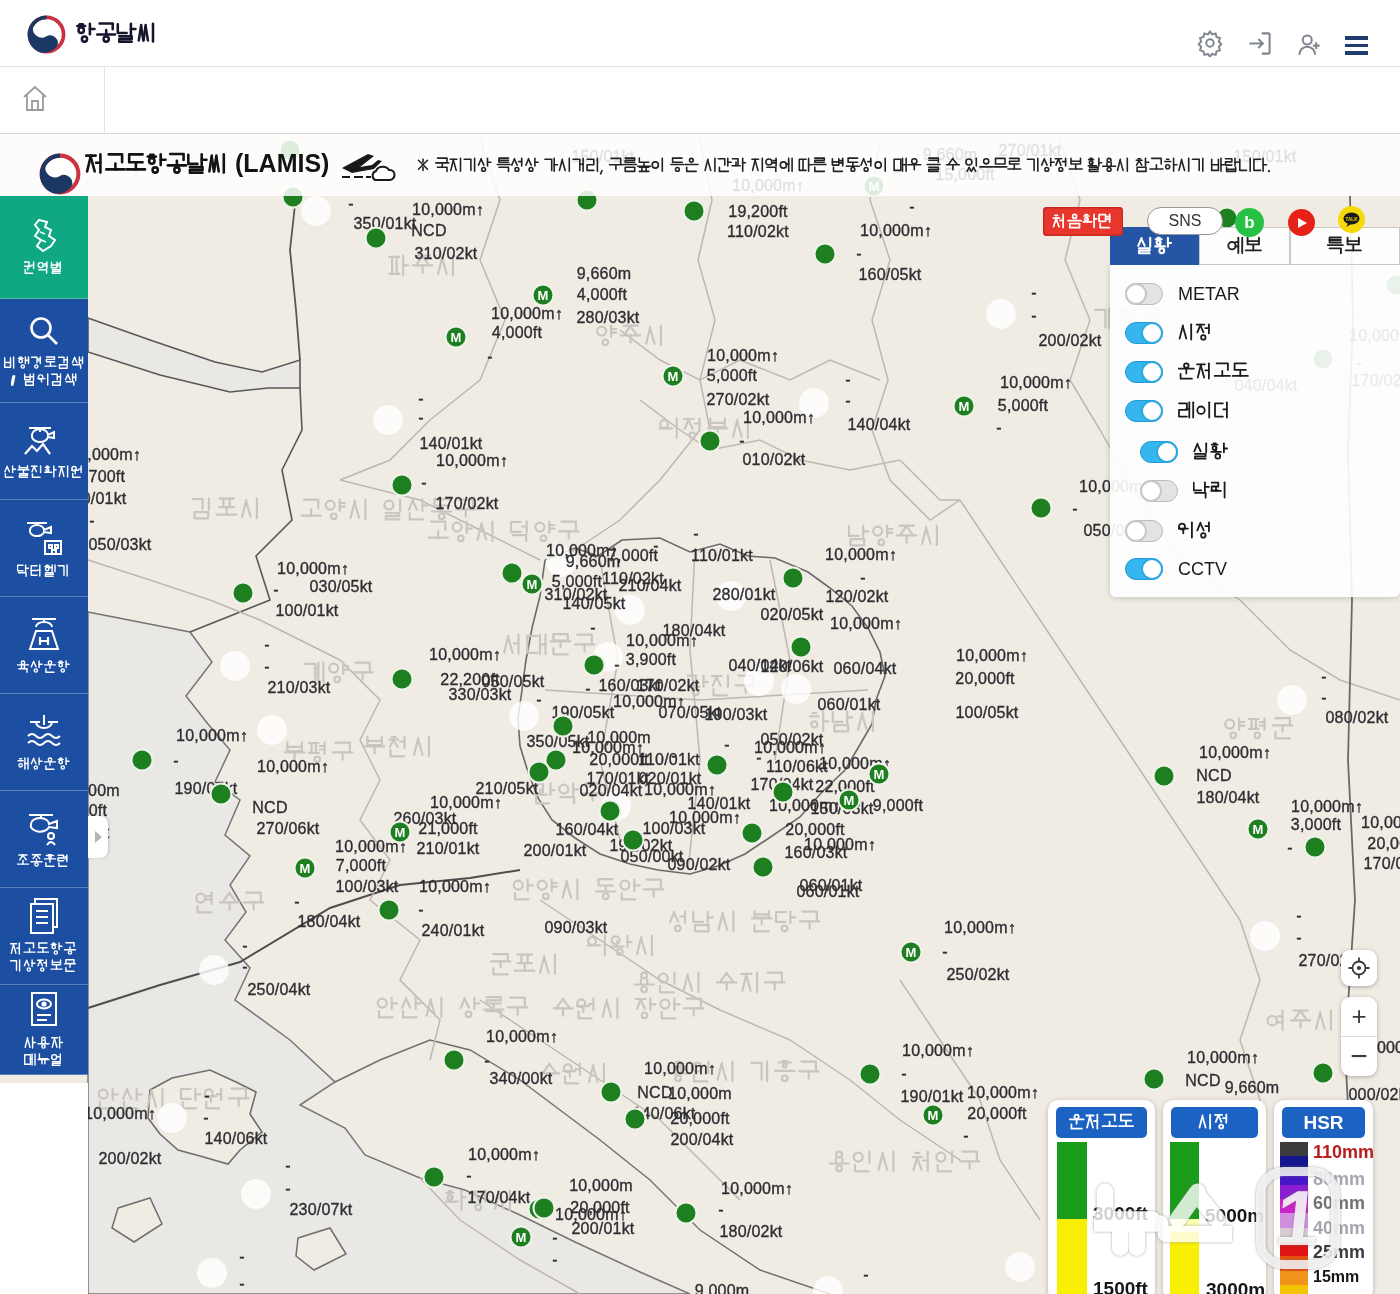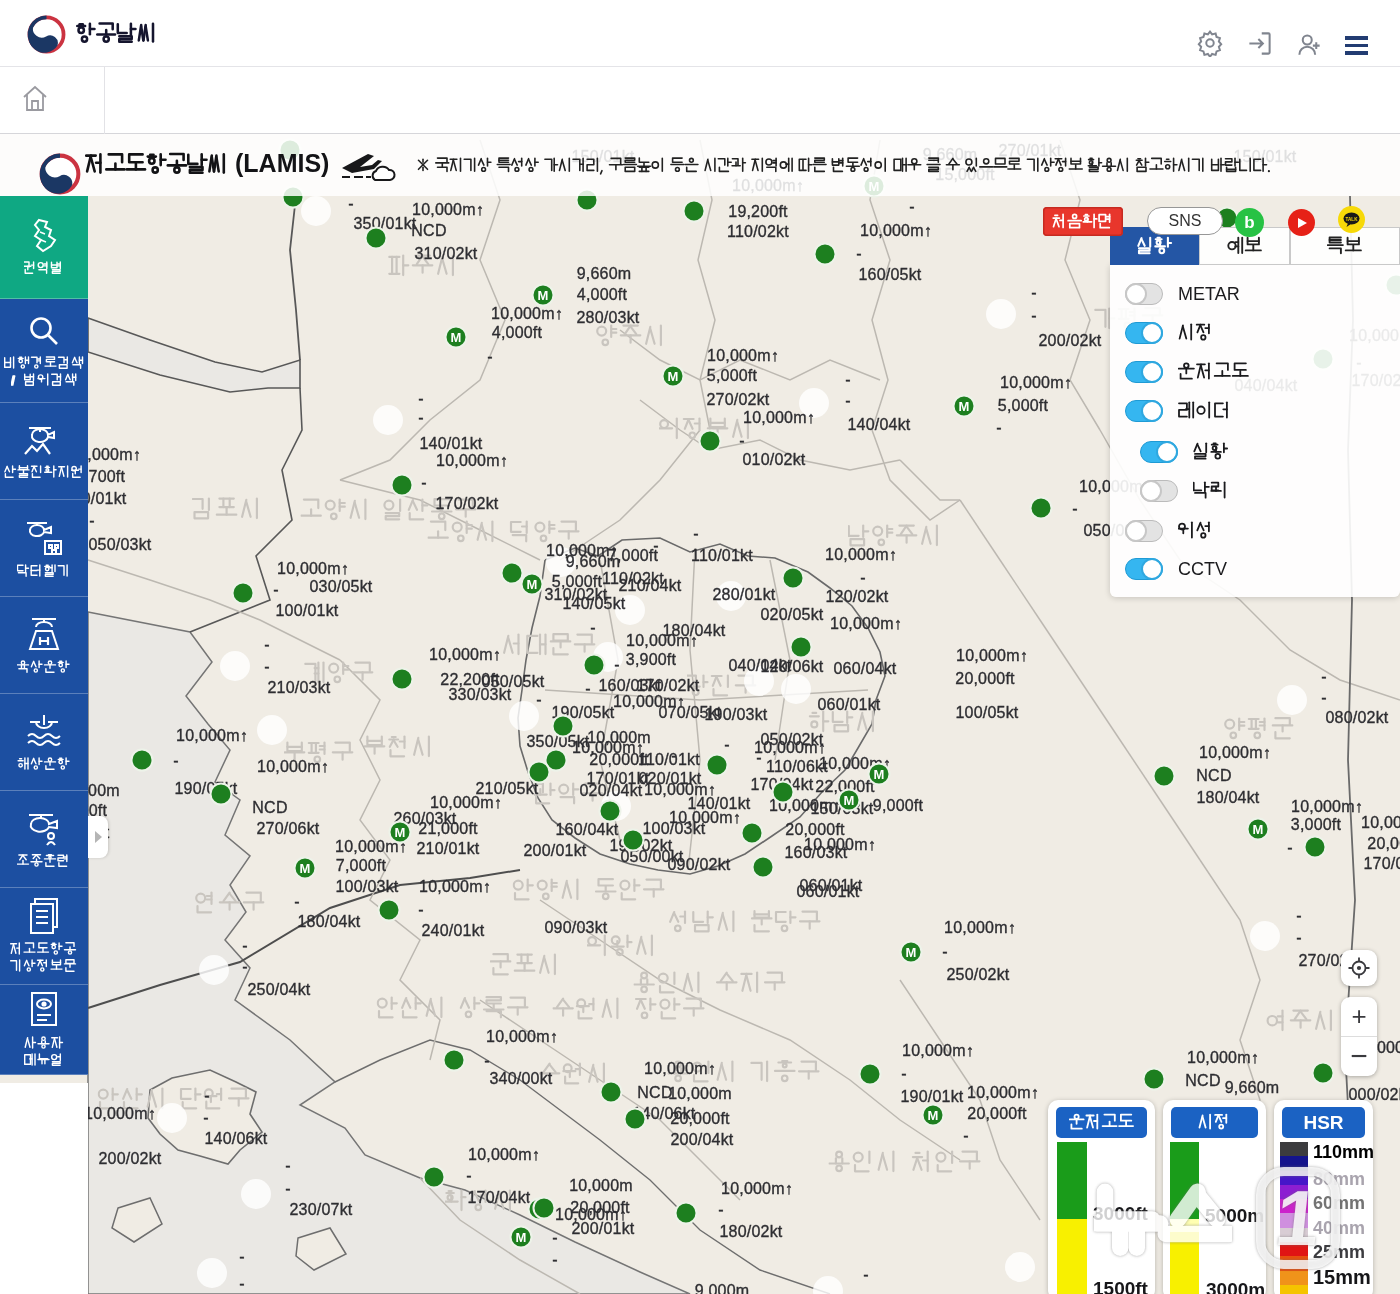--- a/index.html
+++ b/index.html
@@ -1914,26 +1914,26 @@
     <div class="abs" style="left:1280px;top:1156px;width:28px;height:15px;background:#14148c;z-index:31"></div>
     <div class="abs" style="left:1280px;top:1171px;width:28px;height:15px;background:#4616c8;z-index:31"></div>
     <div class="abs" style="left:1280px;top:1185px;width:28px;height:15px;background:#8c1ed2;z-index:31"></div>
     <div class="abs" style="left:1280px;top:1199px;width:28px;height:15px;background:#cc22cc;z-index:31"></div>
     <div class="abs" style="left:1280px;top:1213px;width:28px;height:15px;background:#cf8fdf;z-index:31"></div>
     <div class="abs" style="left:1280px;top:1228px;width:28px;height:15px;background:#d8ccd4;z-index:31"></div>
     <div class="abs" style="left:1280px;top:1242px;width:28px;height:15px;background:#e01414;z-index:31"></div>
     <div class="abs" style="left:1280px;top:1256px;width:28px;height:15px;background:#e8500e;z-index:31"></div>
     <div class="abs" style="left:1280px;top:1271px;width:28px;height:15px;background:#f0931a;z-index:31"></div>
     <div class="abs" style="left:1280px;top:1285px;width:28px;height:15px;background:#f5c400;z-index:31"></div>
-    <div class="abs" style="left:1313px;top:1152px;transform:translate(0,-50%);font-size:18px;font-weight:700;color:#000000;z-index:31">110mm</div>
+    <div class="abs" style="left:1313px;top:1152px;transform:translate(0,-50%);font-size:18px;font-weight:700;color:#b91c1c;z-index:31">110mm</div>
     <div class="abs" style="left:1313px;top:1179px;transform:translate(0,-50%);font-size:18px;font-weight:700;color:#a9a4ae;z-index:31">80mm</div>
     <div class="abs" style="left:1313px;top:1203px;transform:translate(0,-50%);font-size:18px;font-weight:700;color:#737373;z-index:31">60mm</div>
     <div class="abs" style="left:1313px;top:1228px;transform:translate(0,-50%);font-size:18px;font-weight:700;color:#a9a4ae;z-index:31">40mm</div>
     <div class="abs" style="left:1313px;top:1252px;transform:translate(0,-50%);font-size:18px;font-weight:700;color:#3c3c40;z-index:31">25mm</div>
-    <div class="abs" style="left:1313px;top:1277px;transform:translate(0,-50%);font-size:20px;font-weight:700;color:#151518;z-index:31">15mm</div>
+    <div class="abs" style="left:1313px;top:1277px;transform:translate(0,-50%);font-size:16px;font-weight:700;color:#151518;z-index:31">15mm</div>
     <div class="abs" style="left:1094px;top:1180px;z-index:33;opacity:.8;filter:drop-shadow(0 0 1.5px rgba(110,110,110,.75))">
       <svg width="138" height="98" viewBox="0 0 138 98" style="display:block" fill="none" stroke="#fff" stroke-width="16.54" stroke-linecap="round" stroke-linejoin="round">
         <polyline points="11.0,11.8 11.0,39.4 58.0,39.4"></polyline>
         <polyline points="2.8,43.5 66.2,43.5"></polyline>
         <polyline points="26.2,43.5 26.2,67.7"></polyline>
         <polyline points="42.8,43.5 42.8,67.7"></polyline>
         <polyline points="103.5,11.8 83.8,39.4"></polyline>
         <polyline points="103.5,15.1 123.2,39.4"></polyline>
         <polyline points="71.8,53.9 135.2,53.9"></polyline>
       </svg>

